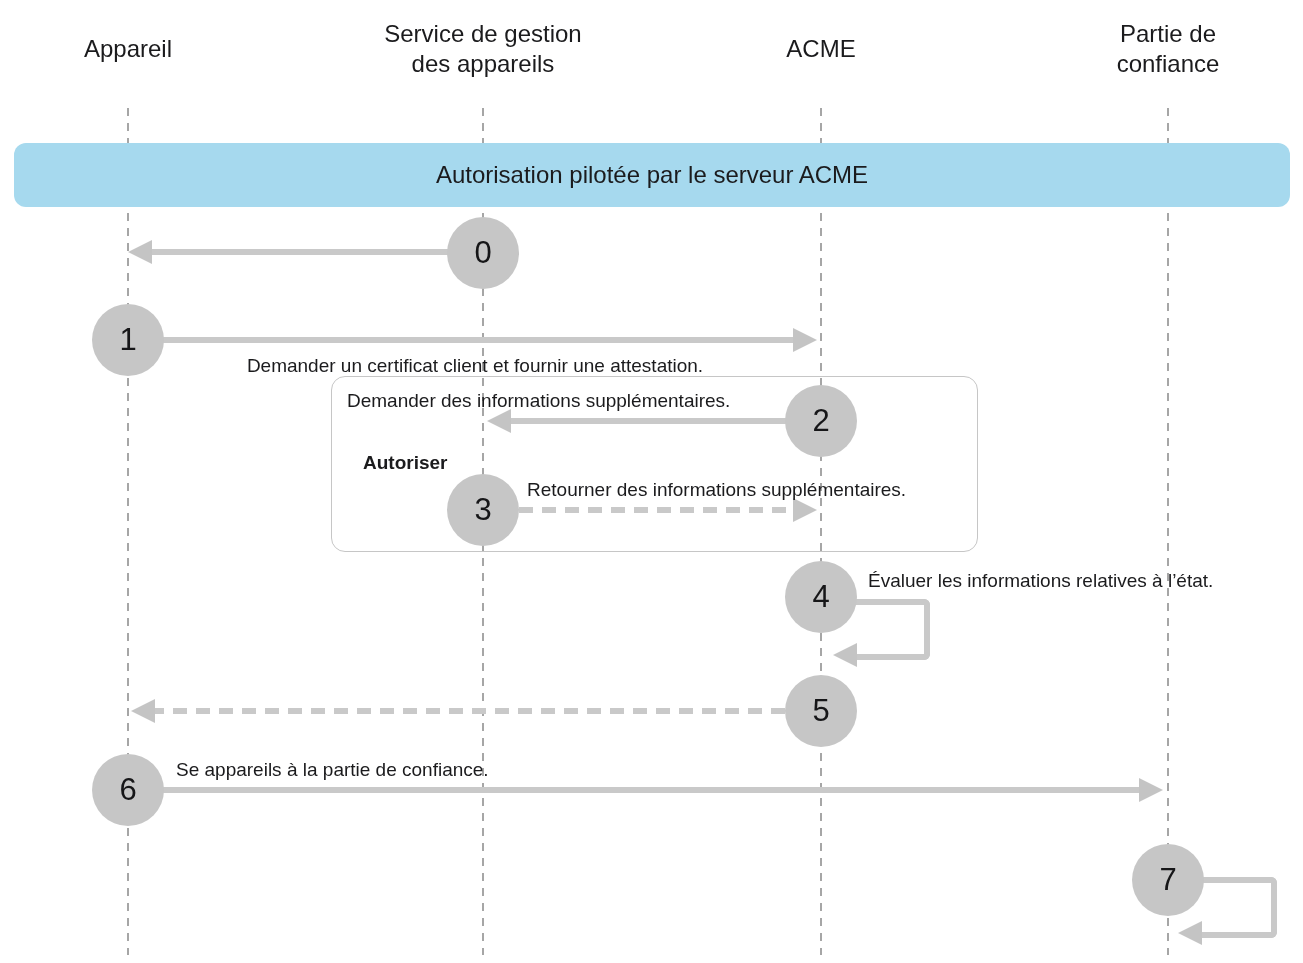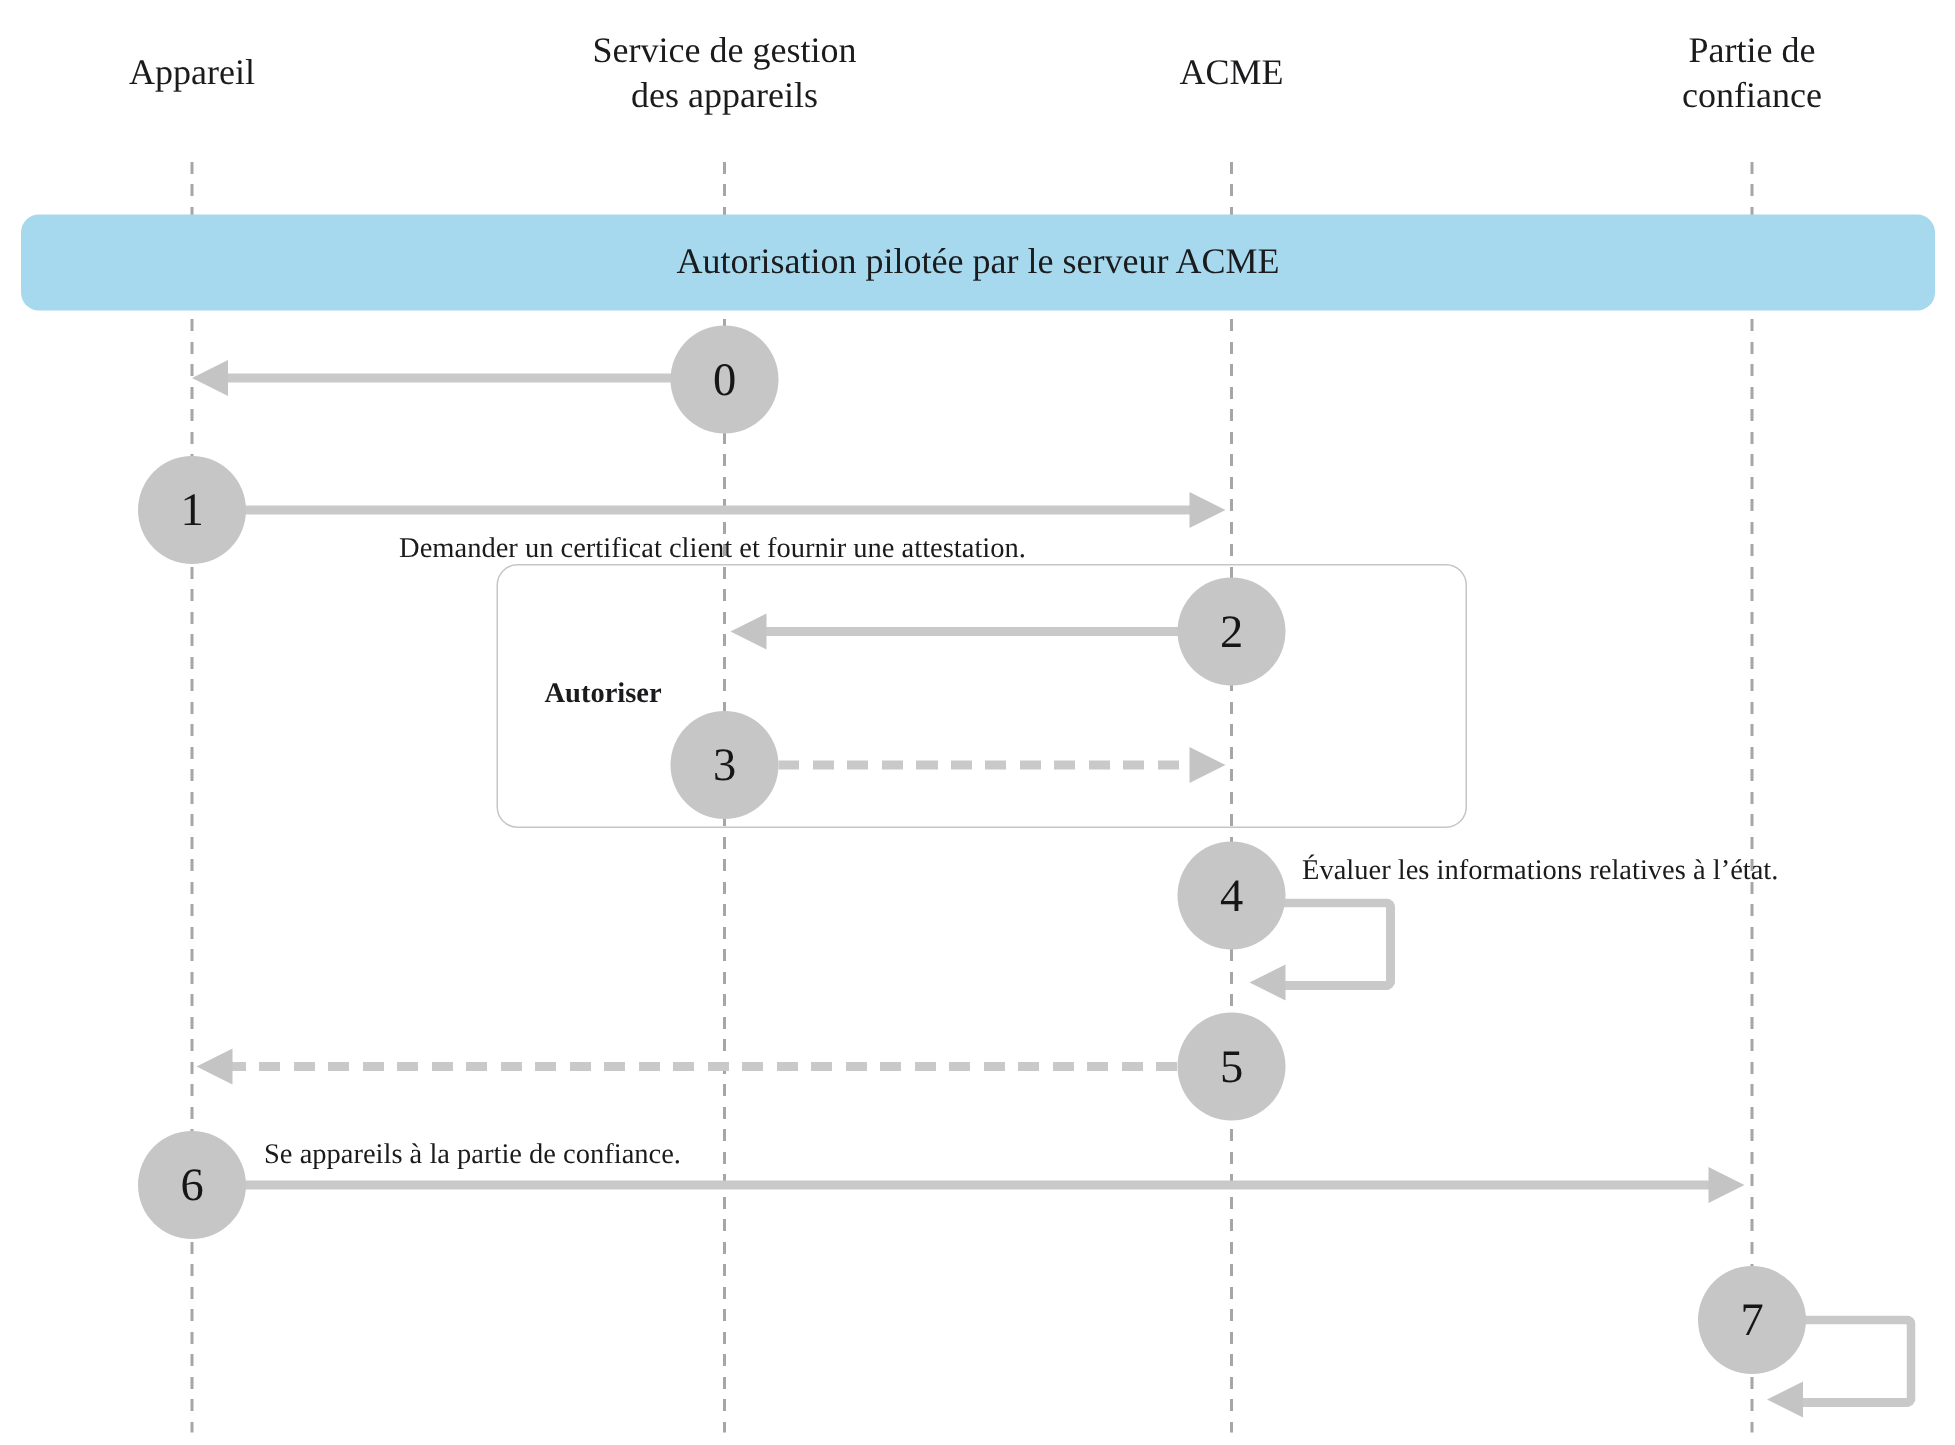--- a/index.html
+++ b/index.html
@@ -1,21 +1,21 @@
 <!DOCTYPE html>
 <html><head>
 <meta charset="utf-8">
 <style>
   html, body { margin: 0; padding: 0; background: #ffffff; }
   #canvas {
     position: relative;
     width: 1303px;
     height: 963px;
     background: #ffffff;
-    font-family: Liberation Serif, serif;
+    font-family: Liberation Sans, sans-serif;
     color: #1b1b1d;
     overflow: hidden;
   }
 
   
   .actor-label {
     position: absolute;
     top: 12px;
     height: 74px;
     width: 280px;
@@ -159,24 +159,26 @@
   <div class="circle" style="left:447px;top:217px;">0</div>
 
   <div class="msg-label center" style="left:150px;top:307px;width:650px;margin-top:46px;">Demander un certificat client et fournir une attestation.</div>
   <div class="line solid" style="left:160px;top:337px;width:636px;"></div>
   <div class="head right" style="left:793px;top:328px;"></div>
   <div class="circle" style="left:92px;top:304px;">1</div>
 
   <div class="opt-box"></div>
   <div class="opt-label">Autoriser</div>
 
+  <div class="msg-label" style="left:347px;top:388px;">Demander des informations supplémentaires.</div>
   <div class="line solid" style="left:500px;top:418px;width:292px;"></div>
   <div class="head left" style="left:487px;top:409px;"></div>
   <div class="circle" style="left:785px;top:385px;">2</div>
 
+  <div class="msg-label" style="left:527px;top:477px;">Retourner des informations supplémentaires.</div>
   <div class="line dashed" style="left:519px;top:507px;width:276px;"></div>
   <div class="head right" style="left:793px;top:498px;"></div>
   <div class="circle" style="left:447px;top:474px;">3</div>
 
   <div class="msg-label" style="left:868px;top:568px;">Évaluer les informations relatives à l’état.</div>
   <div class="loop" style="left:850px;top:599px;"></div>
   <div class="head left" style="left:833px;top:643px;"></div>
   <div class="circle" style="left:785px;top:561px;">4</div>
 
   <div class="line dashed" style="left:150px;top:708px;width:640px;"></div>

